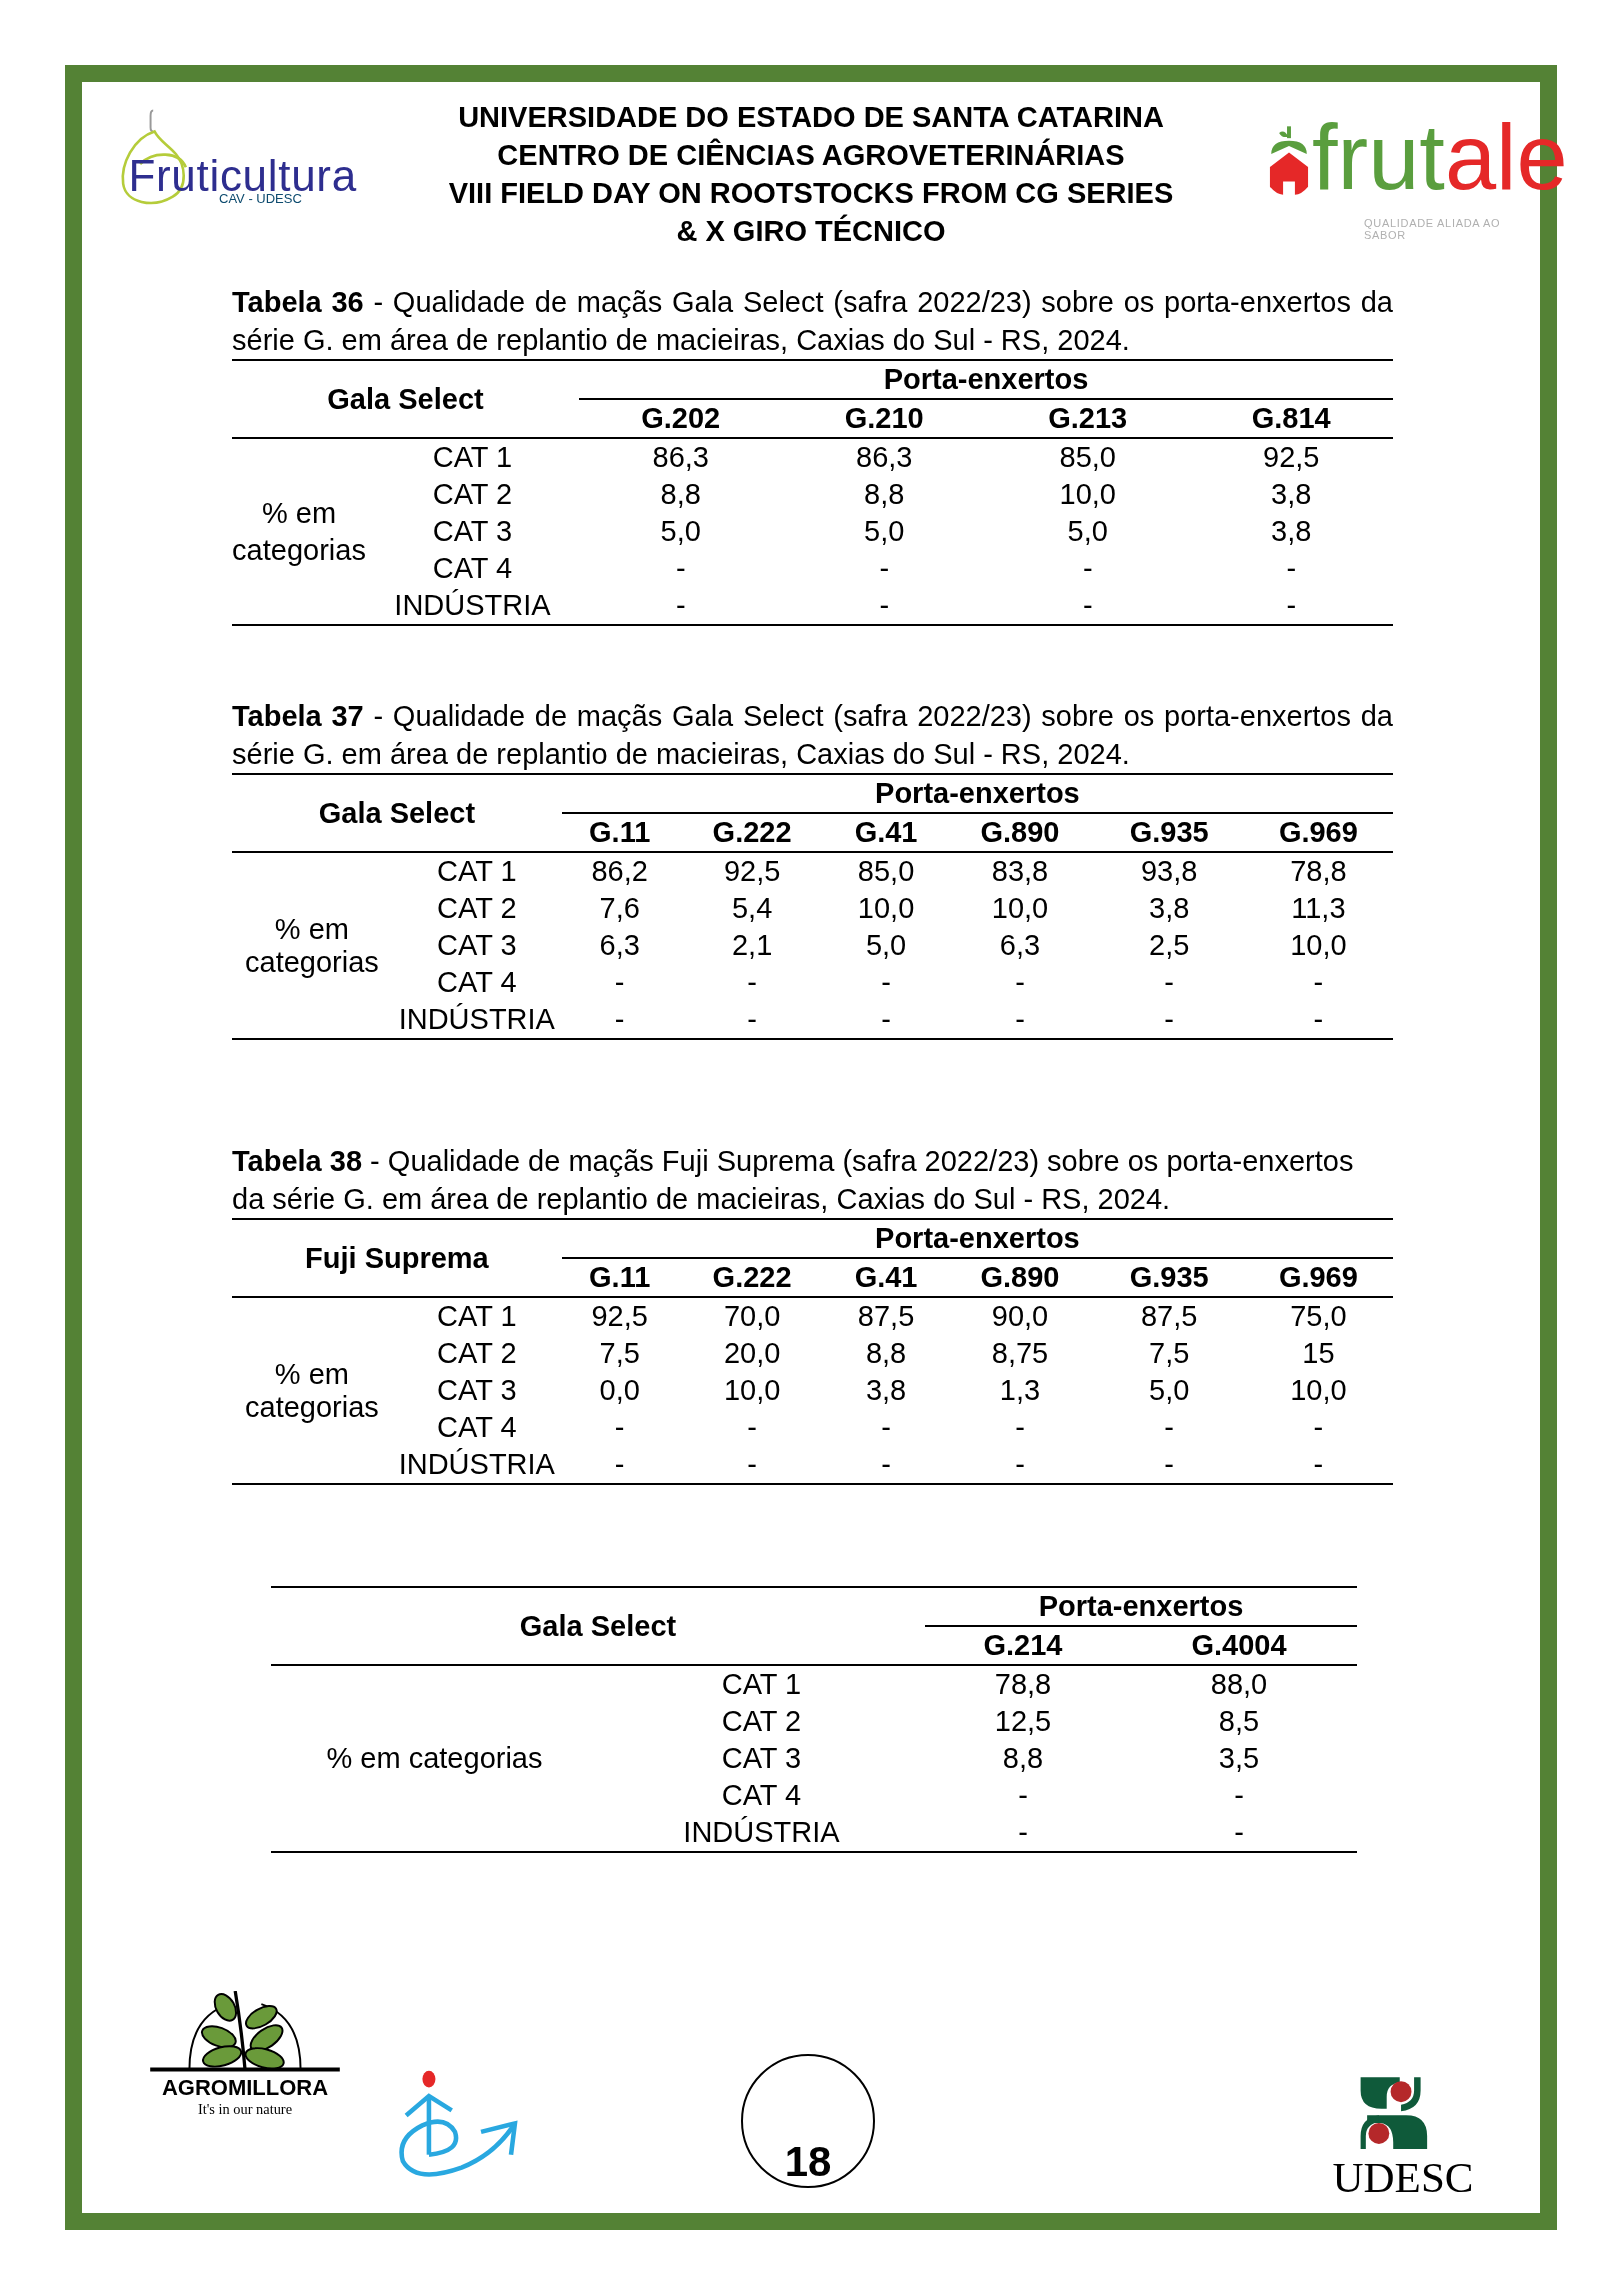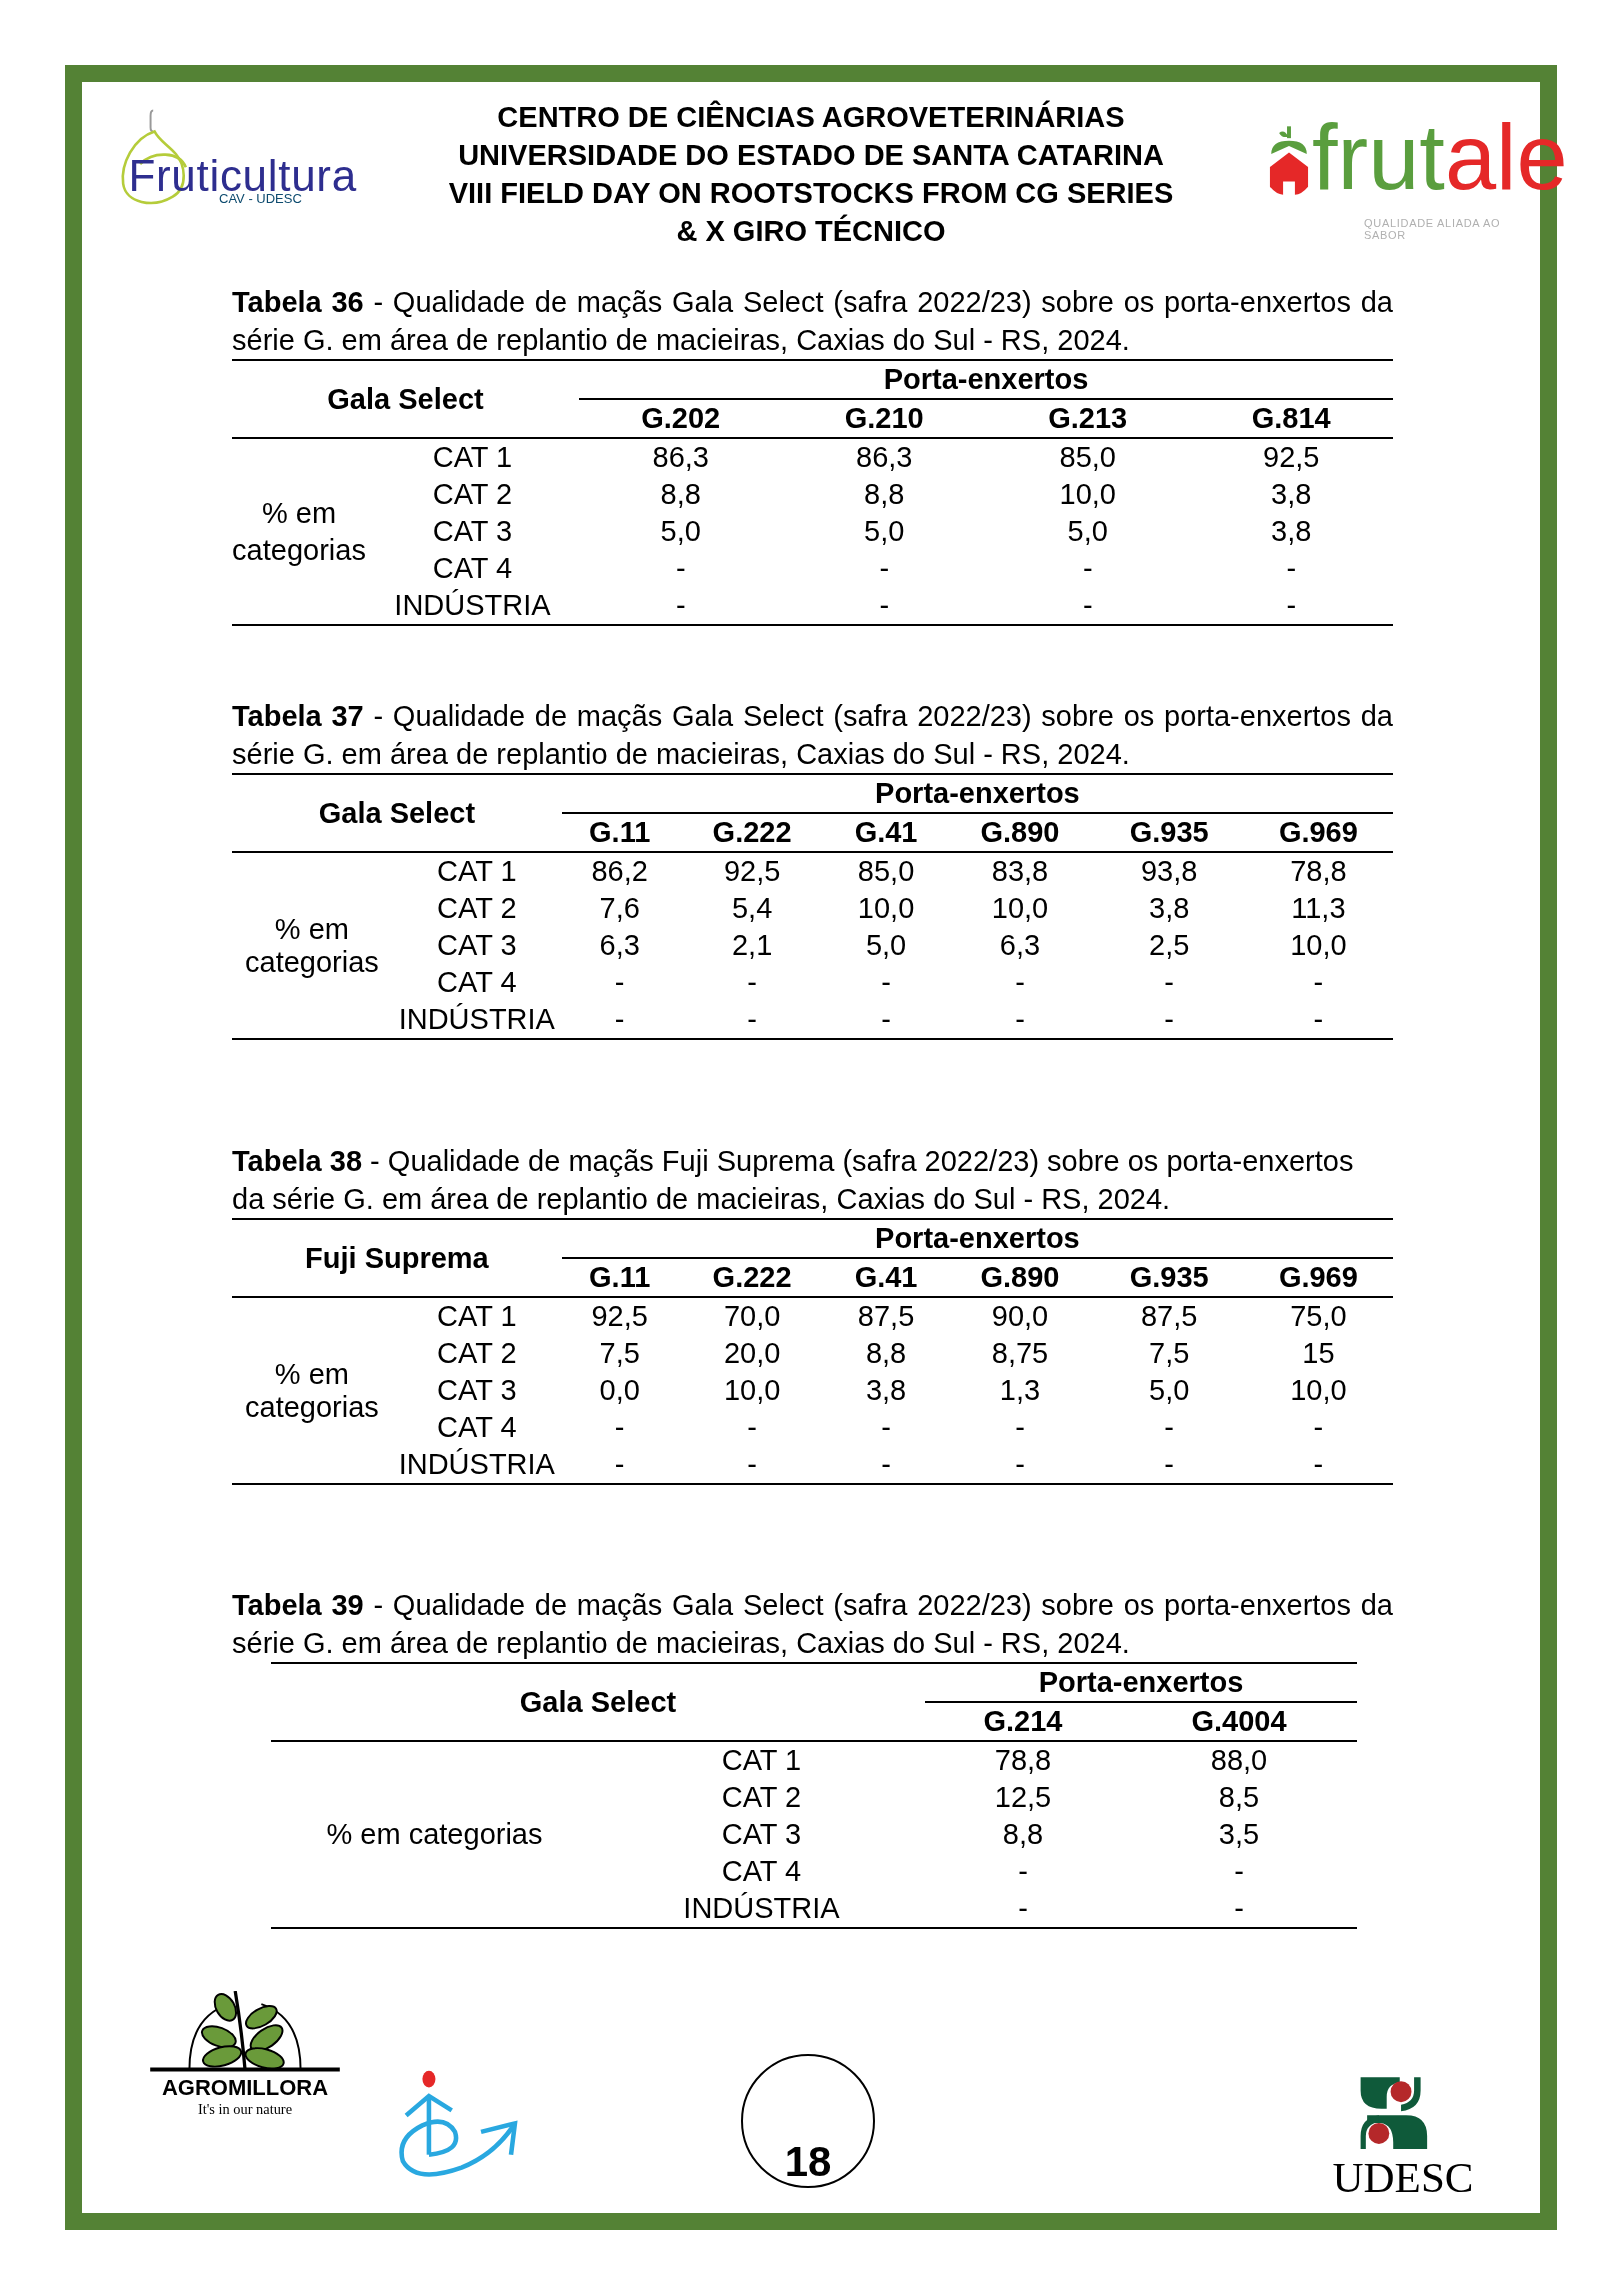--- a/index.html
+++ b/index.html
@@ -38,22 +38,22 @@
   <svg width="222" height="105" viewBox="0 0 340 160">
     <path d="M60 8 q-4 0 -4 8 v18 q0 6 4 6" stroke="#999" stroke-width="3" fill="none"></path>
     <path d="M62 40 C 30 50, 10 90, 14 120 C 18 150, 60 158, 90 140 C 115 125, 108 90, 95 75 C 82 60, 70 55, 62 40 Z" stroke="#b5cc3a" stroke-width="4" fill="none"></path>
     <path d="M40 90 C 60 70, 100 70, 110 95" stroke="#b5cc3a" stroke-width="4" fill="none"></path>
   </svg>
   <div style="position:absolute;left:14.4px;top:46px;font-size:44px;color:#2e2e8f;letter-spacing:0.7px;">Fruticultura</div>
   <div style="position:absolute;left:105px;top:86px;font-size:13px;color:#0c4a6e;">CAV - UDESC</div>
 </div>
 
 <div class="hdr-title">
+  <div>UNIVERSIDADE DO ESTADO DE SANTA CATARINA</div>
   <div>CENTRO DE CIÊNCIAS AGROVETERINÁRIAS</div>
-  <div>UNIVERSIDADE DO ESTADO DE SANTA CATARINA</div>
   <div>VIII FIELD DAY ON ROOTSTOCKS FROM CG SERIES</div>
   <div>&amp; X GIRO TÉCNICO</div>
 </div>
 
 <div class="logo-frutale">
   <svg width="46" height="79" viewBox="0 0 70 120" style="position:absolute;left:0;top:6.5px;">
     <path d="M35 8 v18" stroke="#5a9e3e" stroke-width="6"></path>
     <path d="M20 18 q8 -6 14 6 q-10 2 -14 -6z" fill="#5a9e3e"></path>
     <path d="M8 50 q0 -20 27 -20 q27 0 27 20 l-27 -12 z" fill="#5a9e3e"></path>
     <path d="M6 70 l29 -22 l29 22 v30 q-10 12 -20 12 v-20 h-18 v20 q-10 0 -20 -12 z" fill="#e52828"></path>
@@ -276,21 +276,20 @@
           <td>-</td>
           <td>-</td>
           <td>-</td>
           <td>-</td>
         </tr>
       </tbody>
   </table>
 </div>
 
 <div class="block" style="top:1586px;">
-  <div class="caption"><b>Tabela 39</b><span> - Qualidade de maçãs Gala Select (safra 2022/23) sobre os porta-enxertos da série G. em área de replantio de macieiras, Caxias do Sul - RS, 2024.</span></div>
   <table class="dt" style="width:1086px;margin-left:39px;">
     <colgroup>
         <col style="width:327px">
         <col style="width:327px">
         <col>
         <col>
       </colgroup>
     <tbody>
         <tr class="top-rule">
       <th colspan="2" rowspan="2">Gala Select</th>

